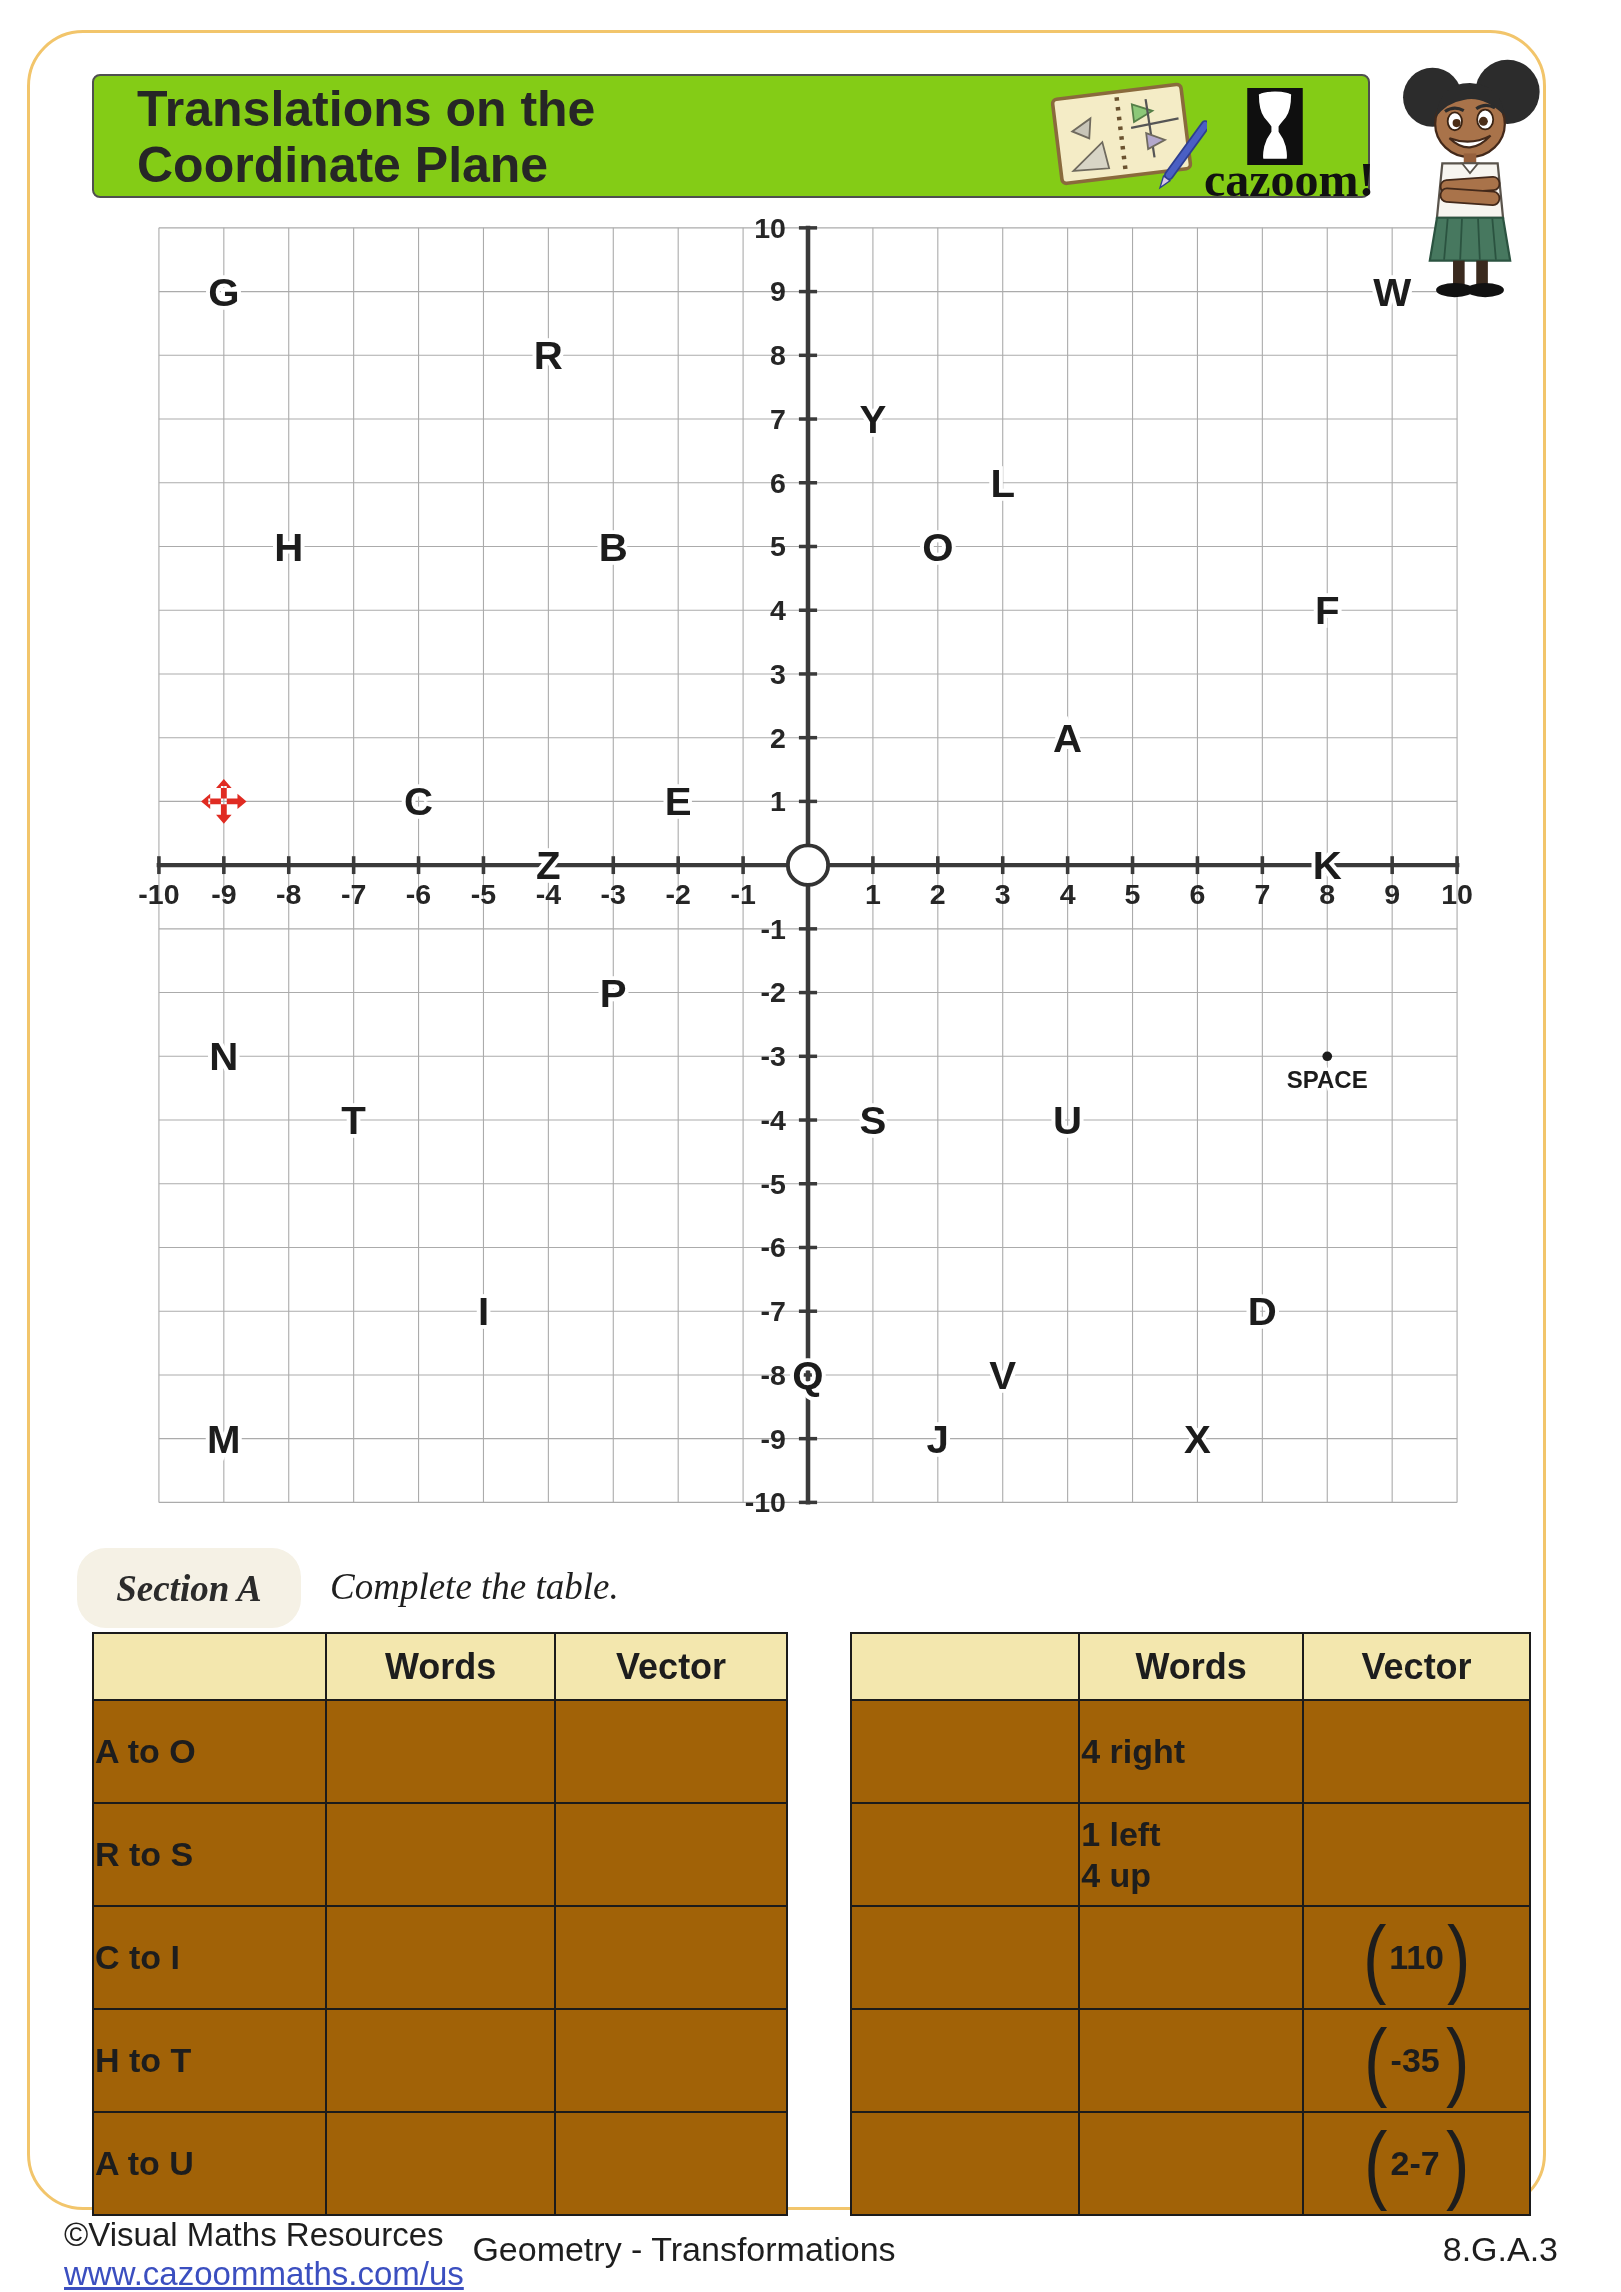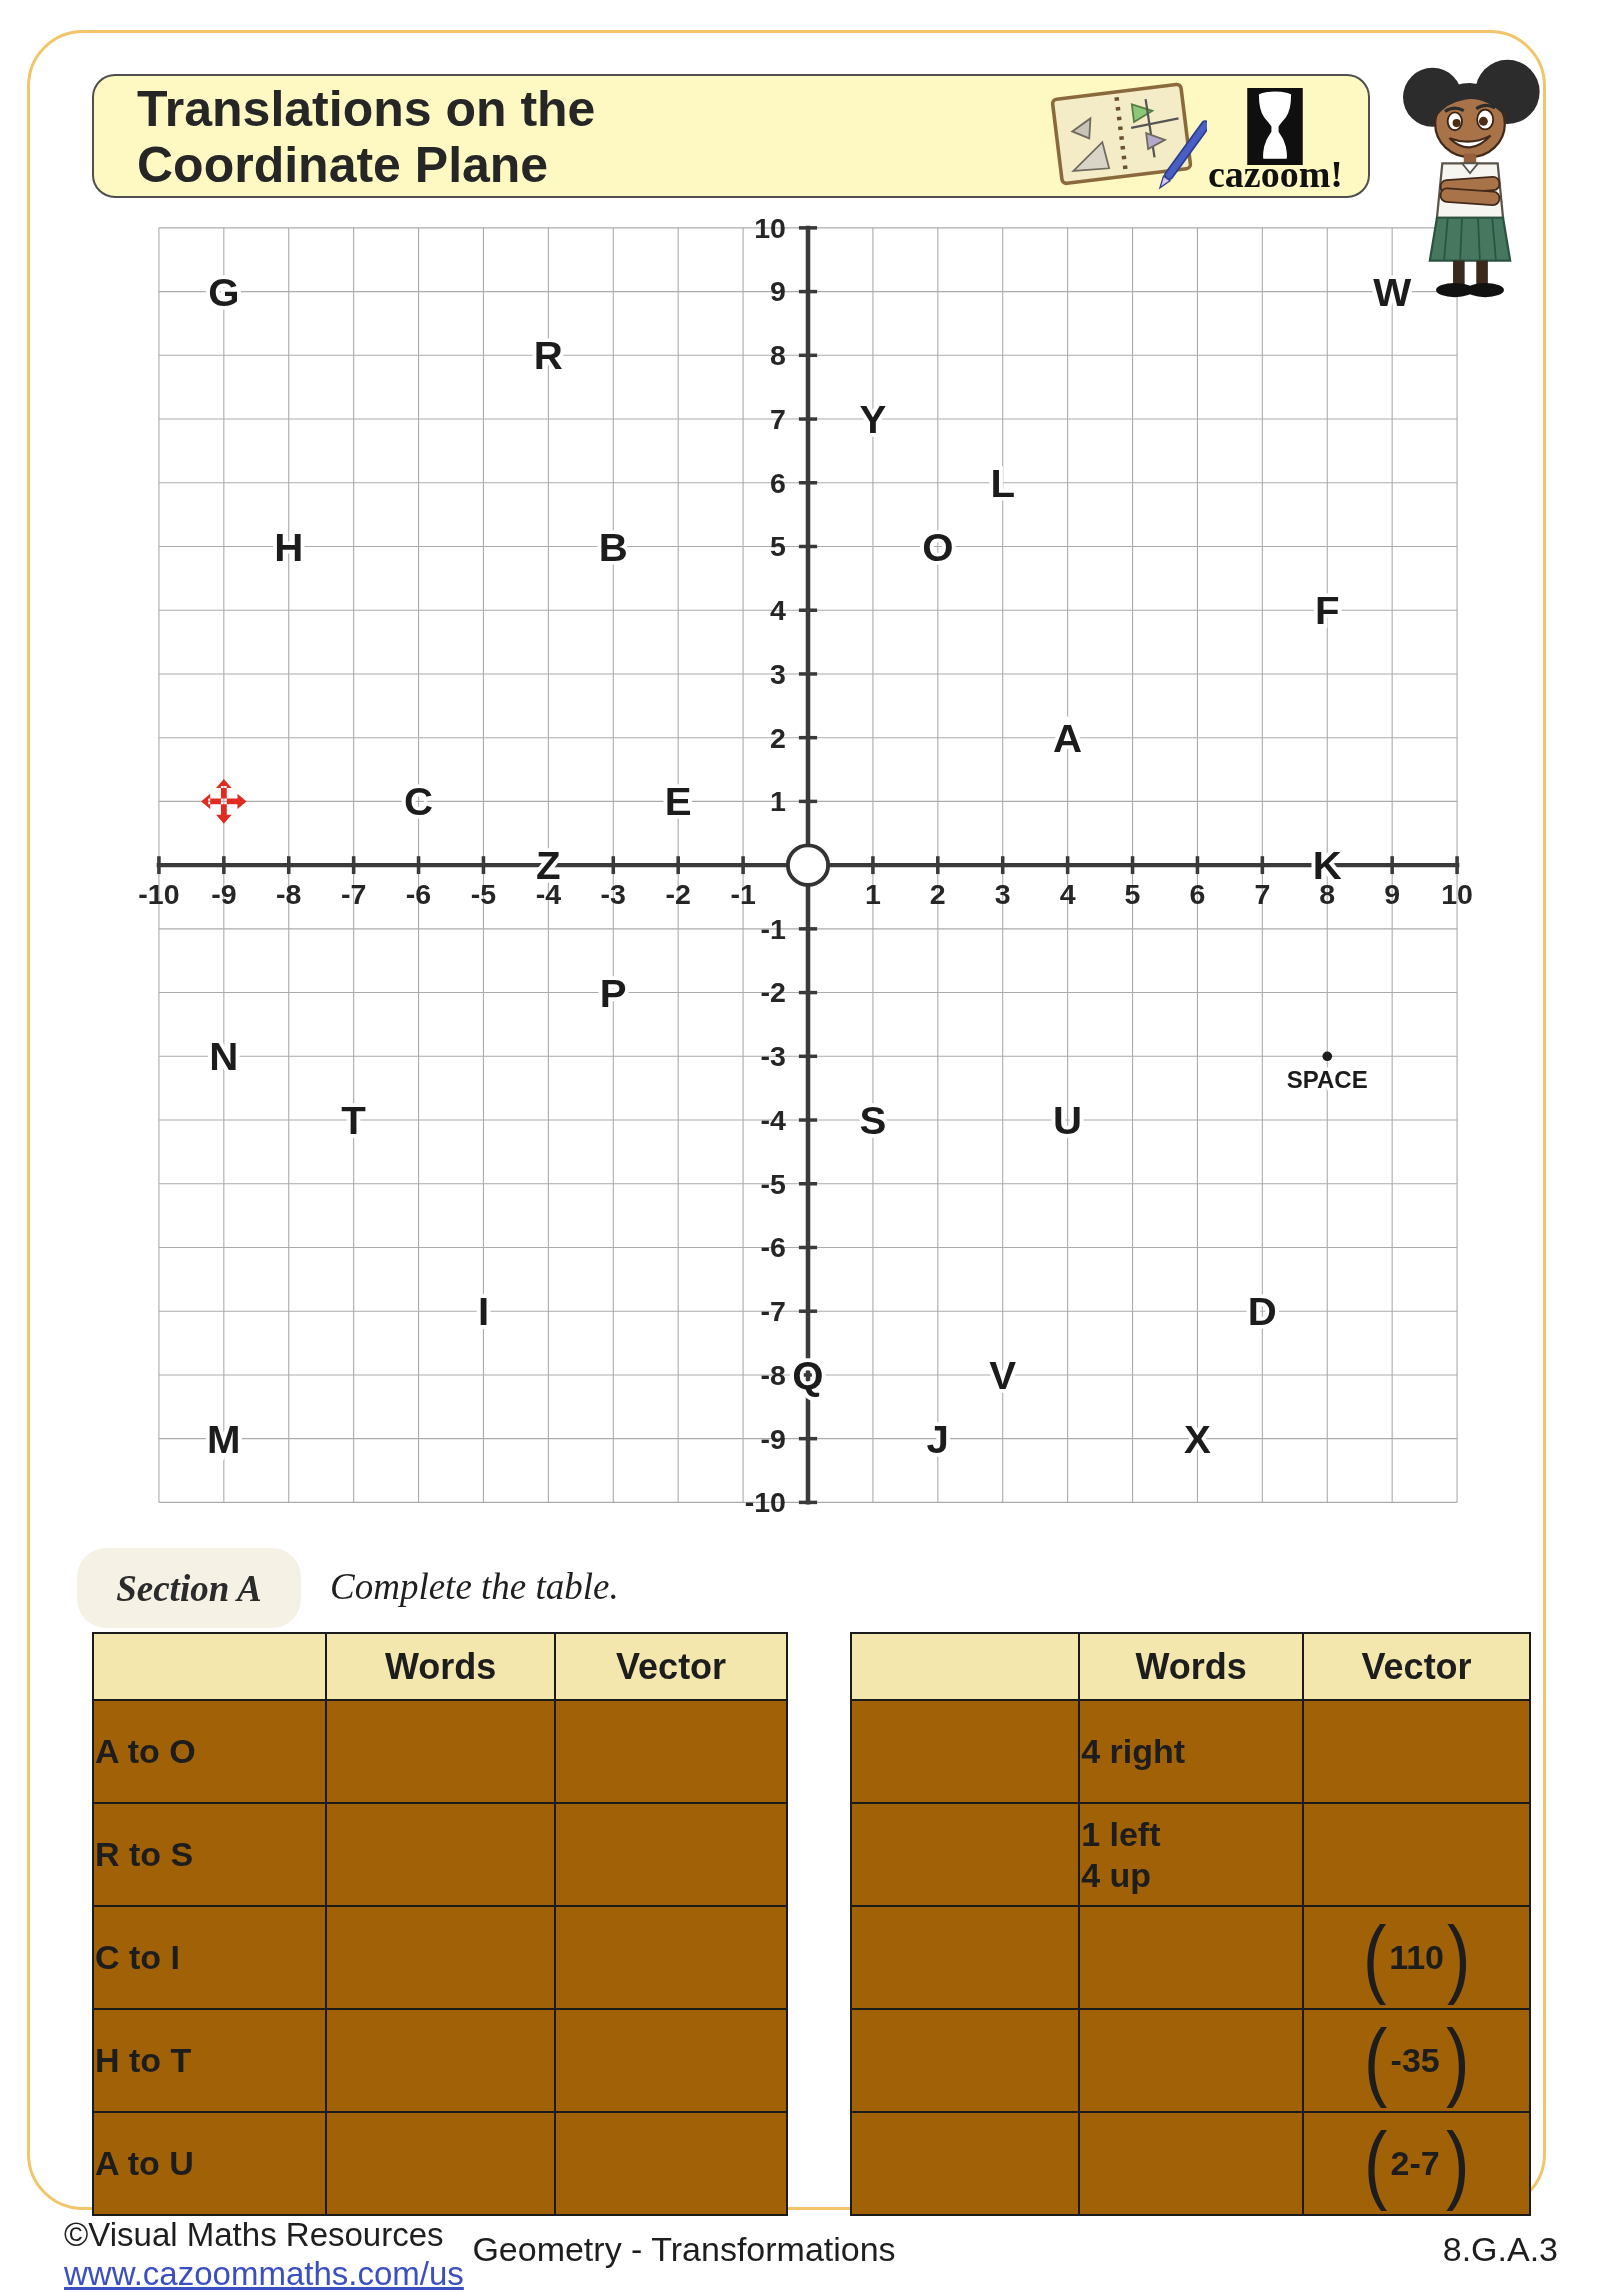--- a/index.html
+++ b/index.html
@@ -2,27 +2,27 @@
 <html style="font-size:14.3px"><head>
 <meta charset="utf-8">
 <style>
   html,body{margin:0;padding:0;background:#fff;}
   .page{position:relative;width:1622px;height:2293px;background:#ffffff;overflow:hidden;
         font-family:"Liberation Sans",sans-serif;}
   .border-frame{position:absolute;left:27px;top:29.6px;width:1513px;height:2174px;
         border:3.6px solid #f2c56b;border-radius:56px;}
   
   .title-box{position:absolute;left:92px;top:74px;width:1278px;height:124px;box-sizing:border-box;
-        background:#fef9c3;border:2.7px solid #4f4f4f;border-radius:23px;}
+        background:#84cc16;border:2.7px solid #4f4f4f;border-radius:8px;}
   .title-text{position:absolute;left:43px;top:5.4px;font-size:50px;font-weight:bold;
         color:#262626;line-height:56px;}
   .nb-icon{position:absolute;left:1046px;top:79px;}
   .cz-box{position:absolute;left:1247px;top:88px;}
   .cz-text{position:absolute;left:1204px;top:152px;width:143px;text-align:center;
-        font-family:"Liberation Serif",serif;font-weight:bold;font-size:38px;color:#111;}
+        font-family:"Liberation Serif",serif;font-weight:bold;font-size:48px;color:#111;}
   .girl{position:absolute;left:1395px;top:45px;}
   
   .grid-svg{position:absolute;left:107px;top:196px;width:1402px;height:1351px;}
   .gridline{stroke:#ababab;stroke-width:0.17;fill:none;}
   .axis{stroke:#3a3a3a;stroke-width:0.7;stroke-linecap:square;}
   .tick{stroke:#3a3a3a;stroke-width:0.55;}
   .ticklabel{font-family:"Liberation Sans",sans-serif;font-weight:bold;font-size:4.4px;fill:#262626;}
   .pt{font-family:"Liberation Sans",sans-serif;font-weight:bold;font-size:6.2px;fill:#1c1c1c;
       stroke:#ffffff;stroke-width:1.2px;paint-order:stroke;text-anchor:middle;}
   .space-label{font-family:"Liberation Sans",sans-serif;font-weight:bold;font-size:3.7px;fill:#1c1c1c;

